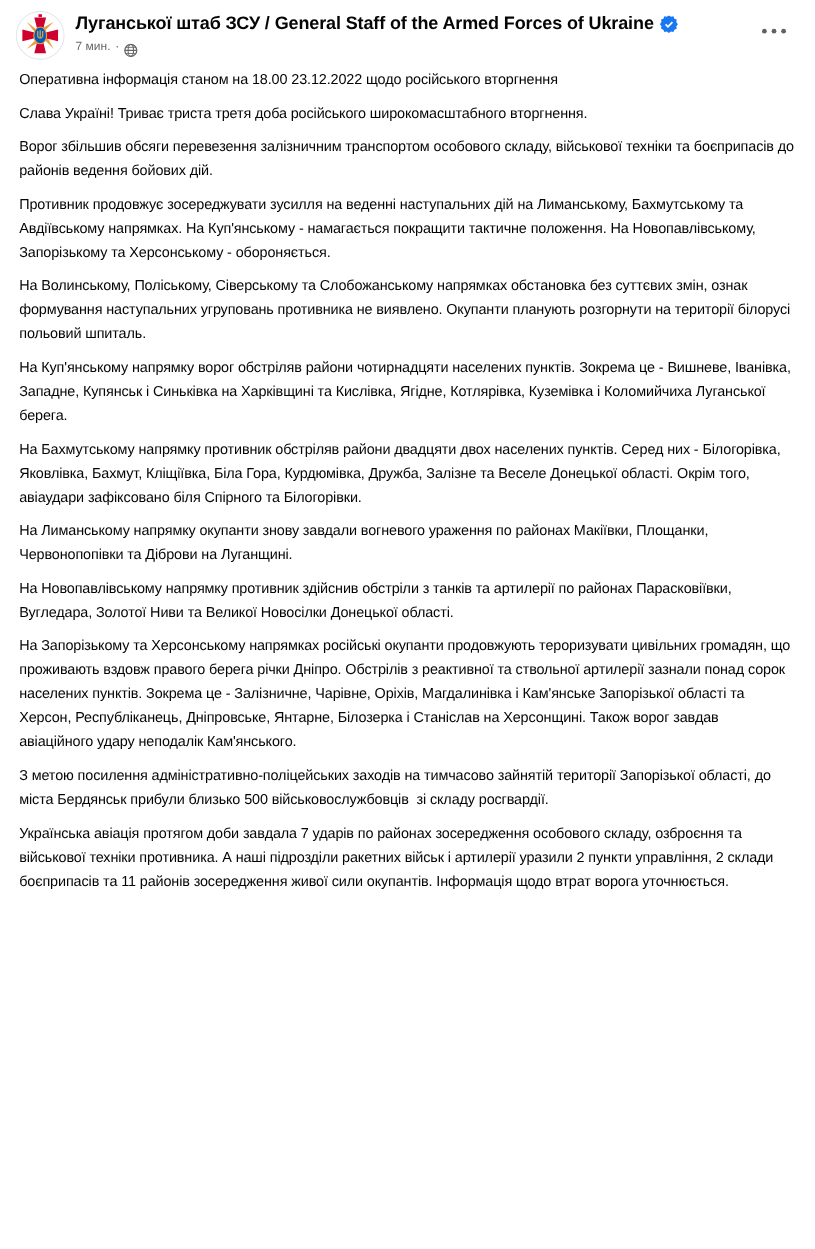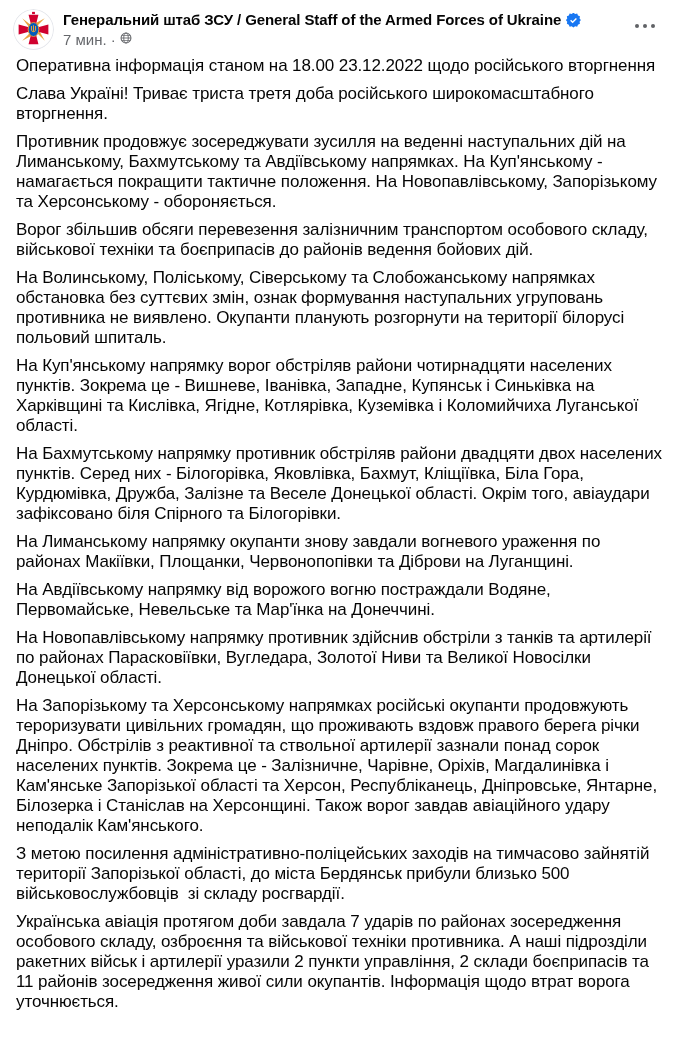--- a/index.html
+++ b/index.html
@@ -55,23 +55,23 @@
     cursor: pointer;
   }
   .verified-icon {
     width: 15px;
     height: 15px;
     flex: 0 0 15px;
     display: block;
   }
   .meta-row {
     display: flex;
-    align-items: flex-start;
+    align-items: flex-end;
     gap: 4px;
-    font-size: 15px;
+    font-size: 10px;
     line-height: 16px;
     color: #65676b;
     margin-top: 2px;
   }
   .timestamp { cursor: pointer; }
   .meta-separator { color: #65676b; }
   .globe-icon {
     width: 12px;
     height: 12px;
     display: block;
@@ -98,21 +98,21 @@
     border-radius: 50%;
     background: #606266;
     display: block;
   }
   
   .post-body {
     padding: 4px 17px 0 16px;
   }
   .post-paragraph {
     margin: 0 0 8px 0;
-    font-size: 17px;
+    font-size: 12px;
     line-height: 20px;
     color: #050505;
     white-space: pre-wrap;
     letter-spacing: -0.1px;
   }
 </style>
 </head>
 <body>
 
 <div class="post">
@@ -145,21 +145,21 @@
           <path d="M18 16.5 V21"></path>
           <path d="M20 15.8 V22"></path>
           <path d="M22 16.5 V21"></path>
           <path d="M18 21 Q20 23.5 22 21"></path>
         </g>
       </g>
     </svg>
 
     <div class="header-info">
       <div class="page-name-row">
-        <span class="page-name">Генеральний штаб ЗСУ / General Staff of the Armed Forces of Ukraine</span>
+        <span class="page-name">Луганської штаб ЗСУ / General Staff of the Armed Forces of Ukraine</span>
 
         <svg class="verified-icon" viewBox="0 0 24 24" xmlns="http://www.w3.org/2000/svg">
           <path fill="#1877f2" d="M12 0 L14.9 2.2 L18.4 1.6 L19.8 4.9 L23.1 6.3 L22.5 9.8 L24.7 12.7 L22.5 15.6 L23.1 19.1 L19.8 20.5 L18.4 23.8 L14.9 23.2 L12 25.4 L9.1 23.2 L5.6 23.8 L4.2 20.5 L0.9 19.1 L1.5 15.6 L-0.7 12.7 L1.5 9.8 L0.9 6.3 L4.2 4.9 L5.6 1.6 L9.1 2.2 Z" transform="scale(0.94) translate(0.6,-0.6)"></path>
           <path fill="#ffffff" d="M10.6 16.4 L6.6 12.4 L8.2 10.8 L10.6 13.2 L15.8 8 L17.4 9.6 Z"></path>
         </svg>
       </div>
       <div class="meta-row">
         <span class="timestamp">7 мин.</span>
         <span class="meta-separator">·</span>
 
@@ -178,26 +178,25 @@
         <span></span>
           <span></span>
           <span></span>
       </div>
     </div>
   </div>
 
   <div class="post-body">
       <p class="post-paragraph">Оперативна інформація станом на 18.00 23.12.2022 щодо російського вторгнення</p>
       <p class="post-paragraph">Слава Україні! Триває триста третя доба російського широкомасштабного вторгнення.</p>
+      <p class="post-paragraph">Ворог збільшив обсяги перевезення залізничним транспортом особового складу, військової техніки та боєприпасів до районів ведення бойових дій.</p>
       <p class="post-paragraph">Противник продовжує зосереджувати зусилля на веденні наступальних дій на Лиманському, Бахмутському та Авдіївському напрямках. На Куп'янському - намагається покращити тактичне положення. На Новопавлівському, Запорізькому та Херсонському - обороняється.</p>
-      <p class="post-paragraph">Ворог збільшив обсяги перевезення залізничним транспортом особового складу, військової техніки та боєприпасів до районів ведення бойових дій.</p>
       <p class="post-paragraph">На Волинському, Поліському, Сіверському та Слобожанському напрямках обстановка без суттєвих змін, ознак формування наступальних угруповань противника не виявлено. Окупанти планують розгорнути на території білорусі польовий шпиталь.</p>
-      <p class="post-paragraph">На Куп'янському напрямку ворог обстріляв райони чотирнадцяти населених пунктів. Зокрема це - Вишневе, Іванівка, Западне, Купянськ і Синьківка на Харківщині та Кислівка, Ягідне, Котлярівка, Куземівка і Коломийчиха Луганської області.</p>
+      <p class="post-paragraph">На Куп'янському напрямку ворог обстріляв райони чотирнадцяти населених пунктів. Зокрема це - Вишневе, Іванівка, Западне, Купянськ і Синьківка на Харківщині та Кислівка, Ягідне, Котлярівка, Куземівка і Коломийчиха Луганської берега.</p>
       <p class="post-paragraph">На Бахмутському напрямку противник обстріляв райони двадцяти двох населених пунктів. Серед них - Білогорівка, Яковлівка, Бахмут, Кліщіївка, Біла Гора, Курдюмівка, Дружба, Залізне та Веселе Донецької області. Окрім того, авіаудари зафіксовано біля Спірного та Білогорівки.</p>
       <p class="post-paragraph">На Лиманському напрямку окупанти знову завдали вогневого ураження по районах Макіївки, Площанки, Червонопопівки та Діброви на Луганщині.</p>
-      <p class="post-paragraph">На Авдіївському напрямку від ворожого вогню постраждали Водяне, Первомайське, Невельське та Мар'їнка на Донеччині.</p>
       <p class="post-paragraph">На Новопавлівському напрямку противник здійснив обстріли з танків та артилерії по районах Парасковіївки, Вугледара, Золотої Ниви та Великої Новосілки Донецької області.</p>
       <p class="post-paragraph">На Запорізькому та Херсонському напрямках російські окупанти продовжують тероризувати цивільних громадян, що проживають вздовж правого берега річки Дніпро. Обстрілів з реактивної та ствольної артилерії зазнали понад сорок населених пунктів. Зокрема це - Залізничне, Чарівне, Оріхів, Магдалинівка і Кам'янське Запорізької області та Херсон, Республіканець, Дніпровське, Янтарне, Білозерка і Станіслав на Херсонщині. Також ворог завдав авіаційного удару неподалік Кам'янського.</p>
       <p class="post-paragraph">З метою посилення адміністративно-поліцейських заходів на тимчасово зайнятій території Запорізької області, до міста Бердянськ прибули близько 500 військовослужбовців  зі складу росгвардії.</p>
       <p class="post-paragraph">Українська авіація протягом доби завдала 7 ударів по районах зосередження особового складу, озброєння та військової техніки противника. А наші підрозділи ракетних військ і артилерії уразили 2 пункти управління, 2 склади боєприпасів та 11 районів зосередження живої сили окупантів. Інформація щодо втрат ворога уточнюється.</p>
     </div>
 
 </div>
 
 </body></html>

